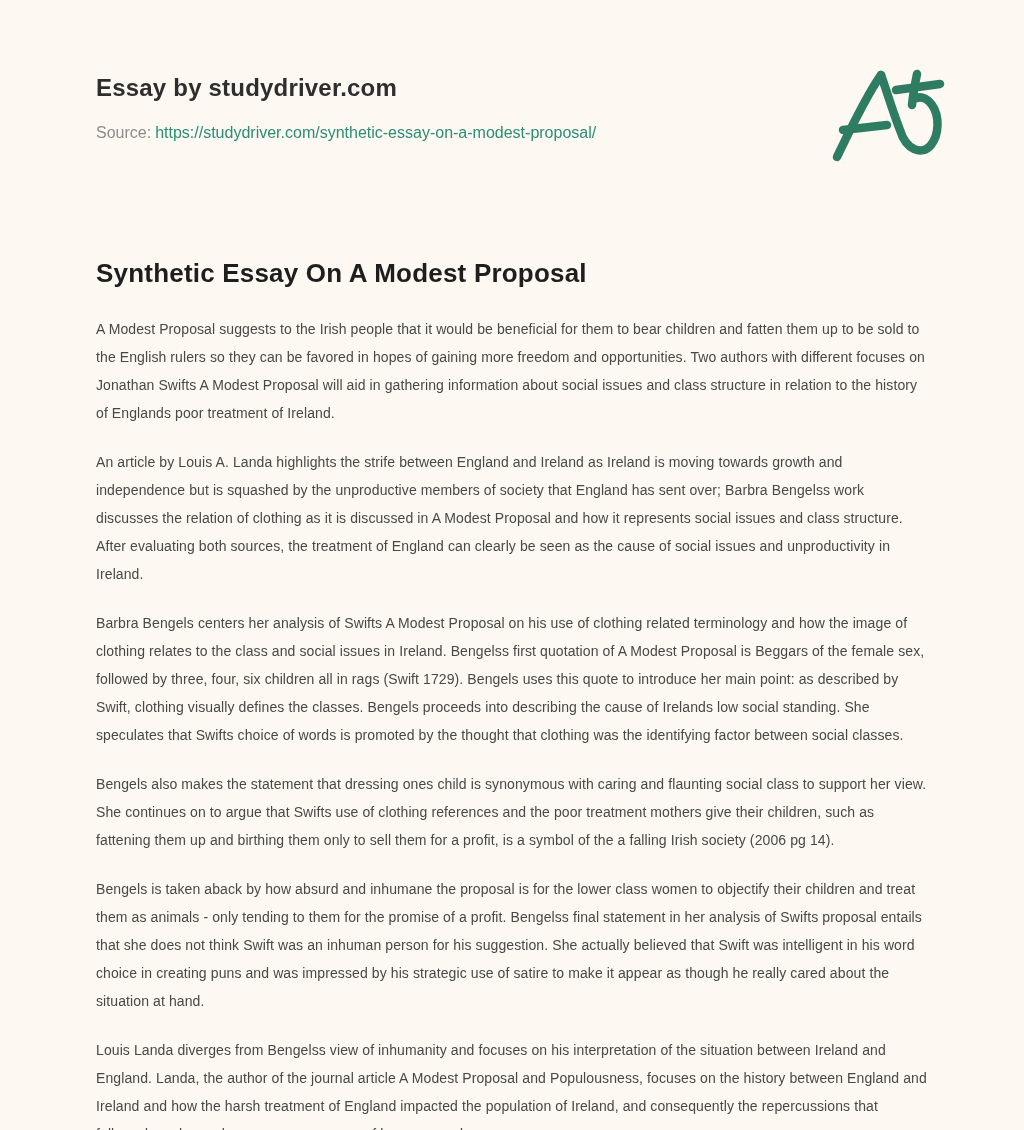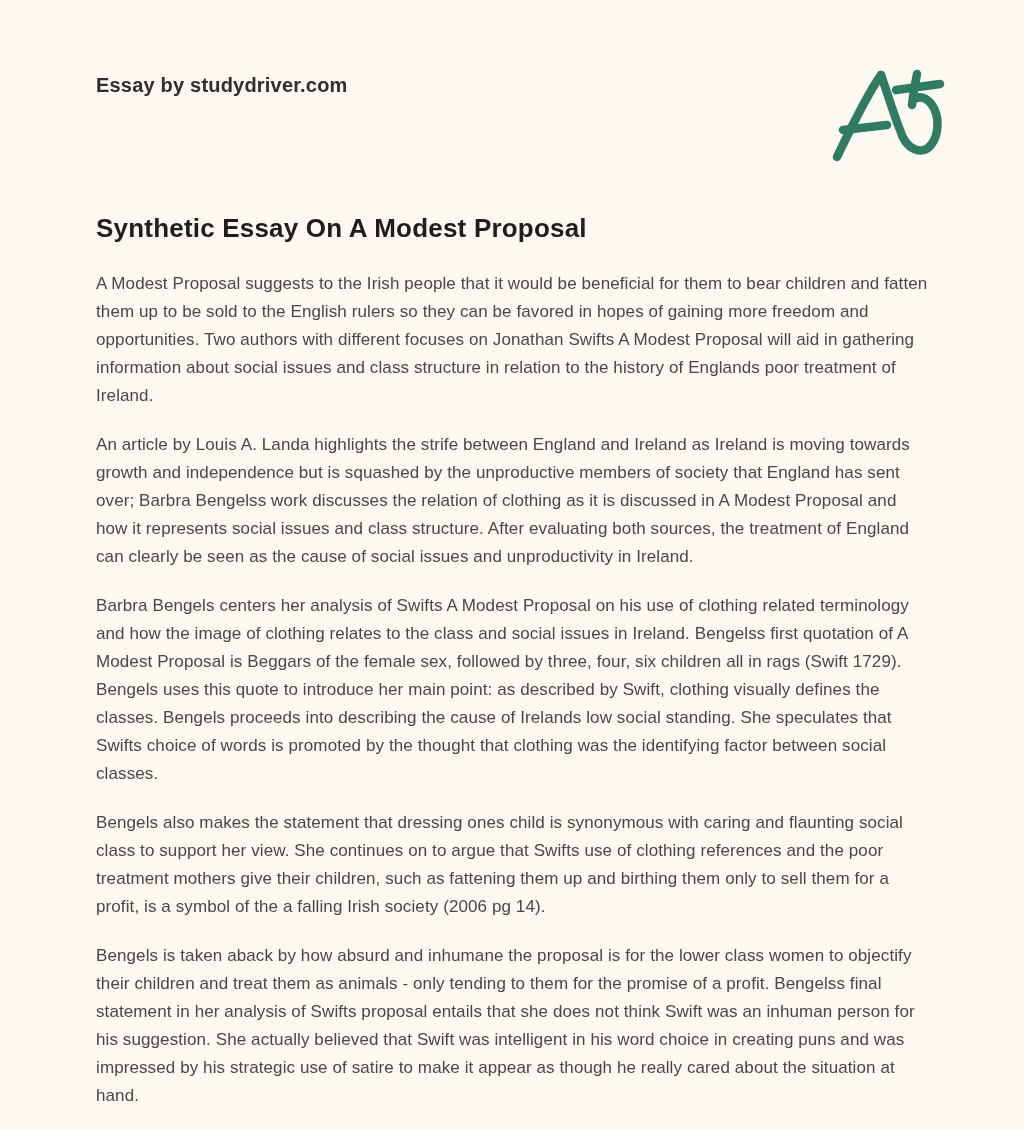--- a/index.html
+++ b/index.html
@@ -16,21 +16,21 @@
     width: 1024px;
     height: 1130px;
     padding: 66px 96px 0 96px;
   }
 
   .doc-header {
     position: relative;
     width: 832px;
   }
   .doc-header h1 {
-    font-size: 20px;
+    font-size: 24px;
     font-weight: 700;
     color: #2e2e2e;
     letter-spacing: 0.2px;
     padding-top: 8px;
   }
   .source-line {
     margin-top: 22px;
     font-size: 16px;
     color: #8c8c8c;
   }
@@ -55,34 +55,37 @@
     letter-spacing: 0.2px;
     color: #1e1e1e;
     width: 832px;
   }
 
   .essay-body {
     margin-top: 26px;
     width: 832px;
   }
   .essay-body p {
-    font-size: 17px;
+    font-size: 14px;
     line-height: 28px;
     color: #484848;
     margin-bottom: 21px;
     letter-spacing: 0.1px;
   }
 </style>
 </head>
 <body>
 
 <div class="page">
 
   <div class="doc-header">
     <h1>Essay by studydriver.com</h1>
+    <div class="source-line">
+      <span>Source:</span><a href="#">https://studydriver.com/synthetic-essay-on-a-modest-proposal/</a>
+    </div>
   </div>
 
   <div class="logo">
     <svg width="122" height="94" viewBox="0 0 122 94" fill="none">
       <g stroke="#2e7d63" stroke-width="8.5" stroke-linecap="round" fill="none">
 
         <path d="M7,89 C20,62 36,28 51,7"></path>
 
         <path d="M13,62 L57,57"></path>
 

